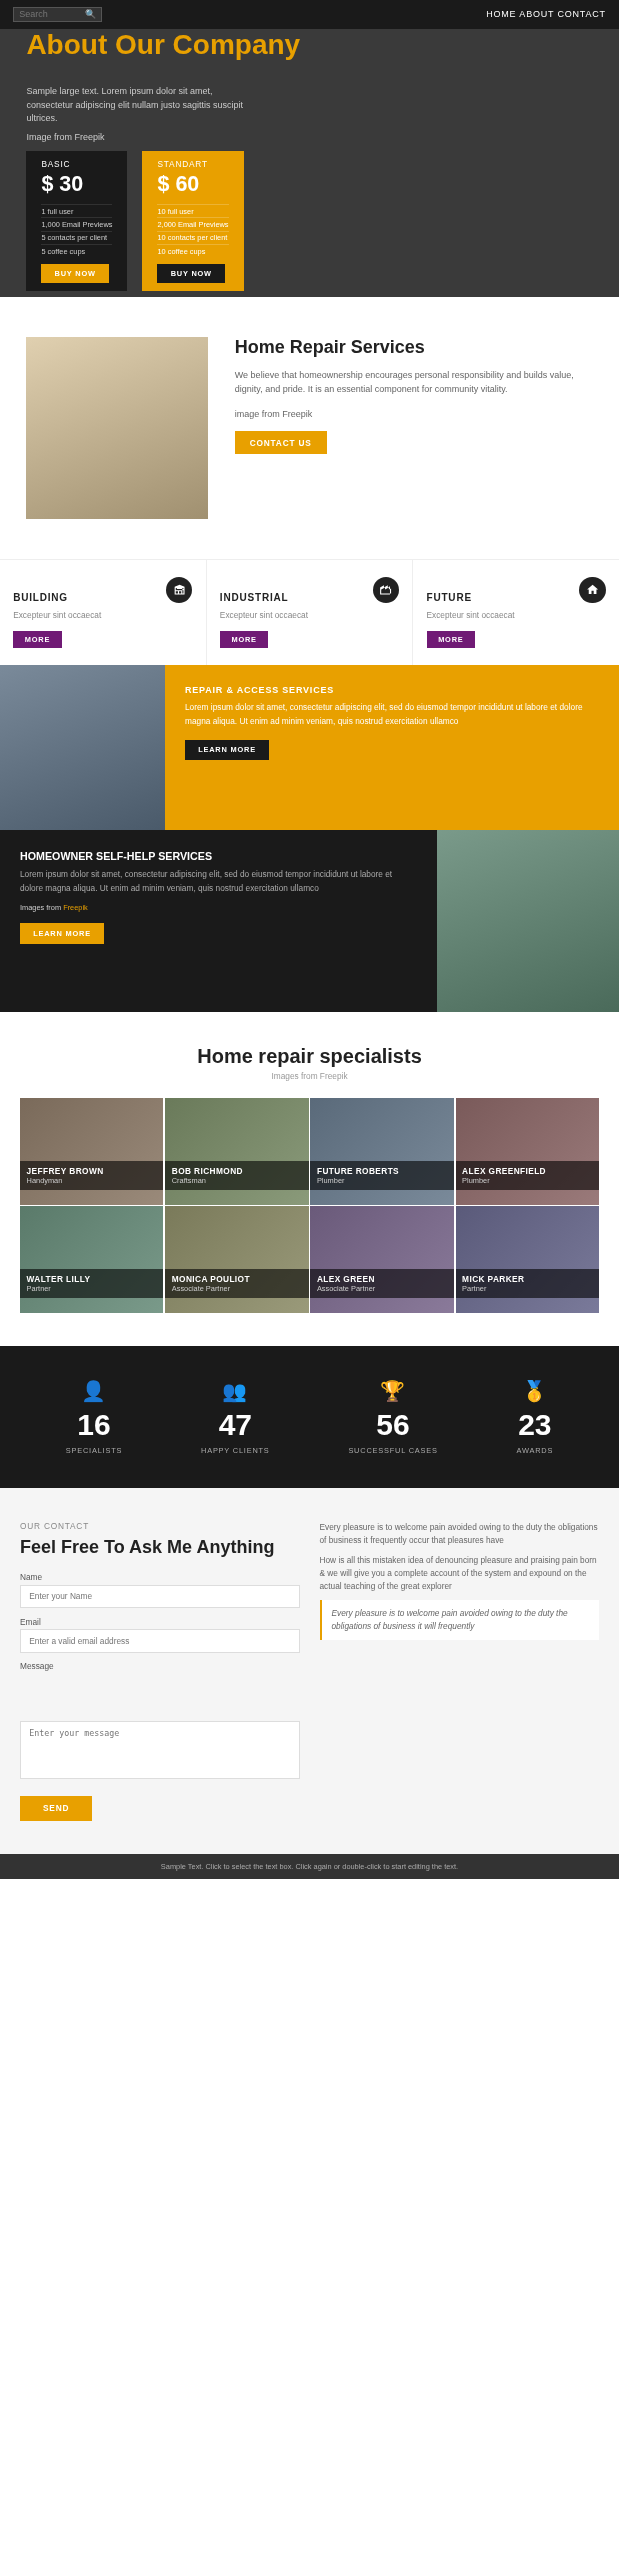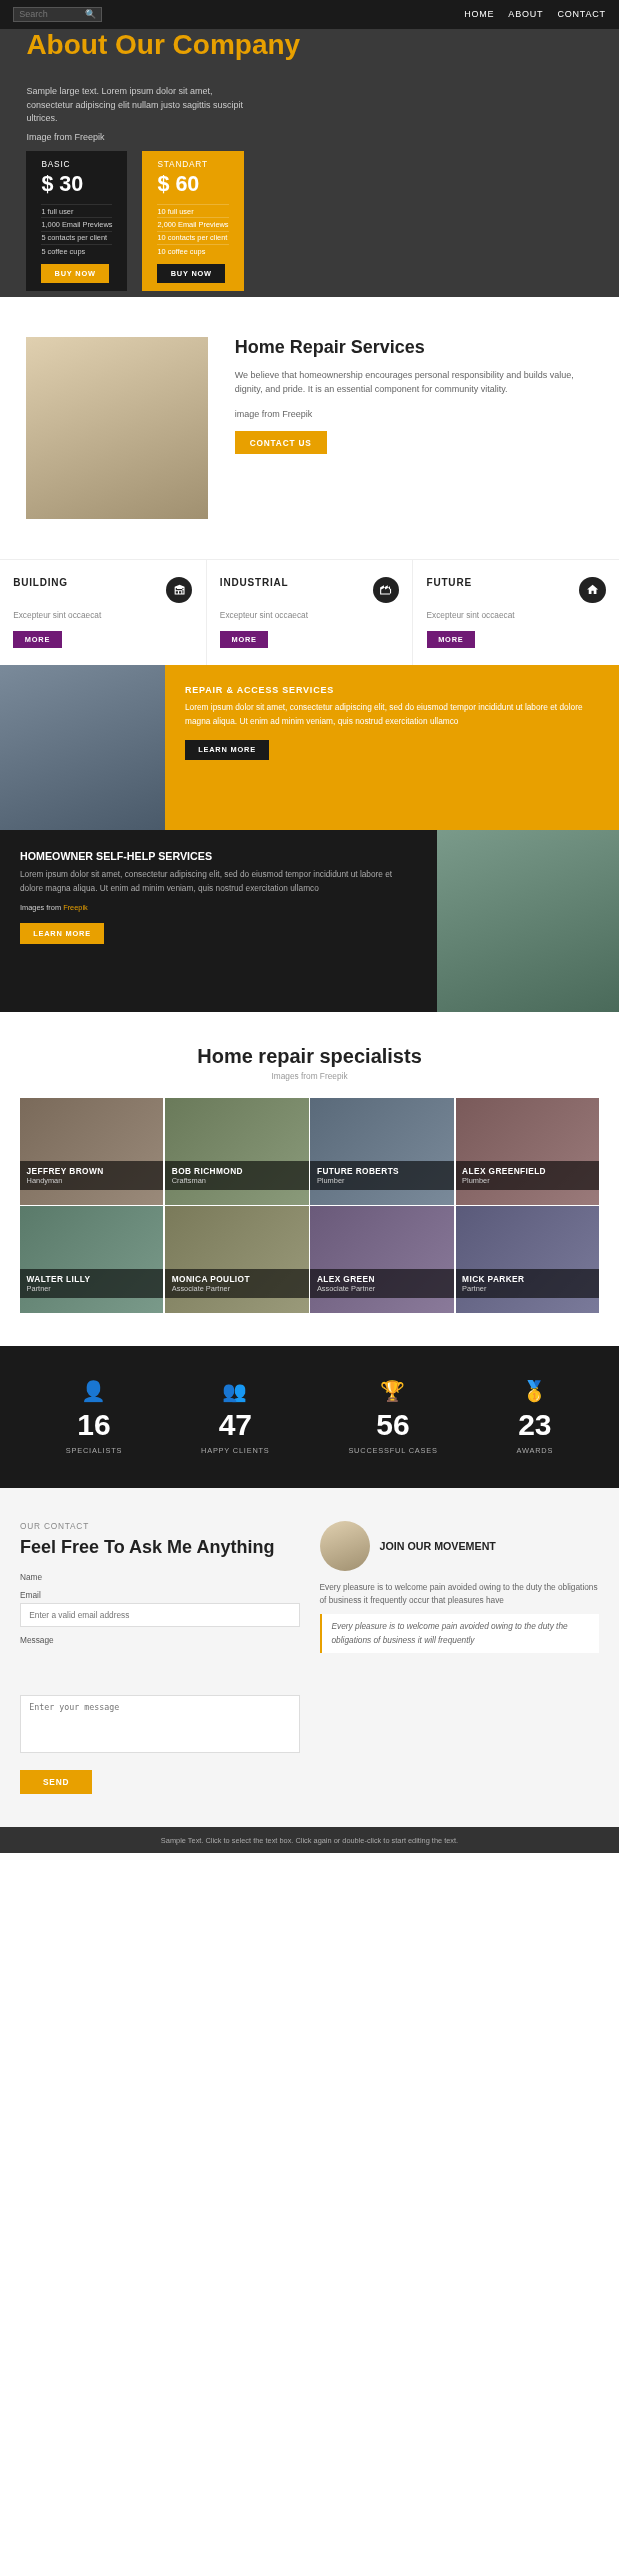--- a/index.html
+++ b/index.html
@@ -3,21 +3,21 @@
   <meta charset="utf-8">
   <style>
     * { box-sizing: border-box; margin: 0; padding: 0; }
     body { font-family: Arial, sans-serif; width: 619px; overflow-x: hidden; }
 
     
     nav { display: flex; align-items: center; justify-content: space-between; padding: 6.6px 13.2px; background: #1a1a1a; position: absolute; top: 0; left: 0; width: 619px; z-index: 10; }
     .nav-search { display: flex; align-items: center; background: #333; border: 0.8px solid #555; padding: 1.7px 5px; }
     .nav-search input { background: transparent; border: none; outline: none; color: #fff; font-size: 9px; width: 66px; }
     .nav-search span { color: #aaa; font-size: 9px; }
-    .nav-links { display: flex; gap: 14px; }
+    .nav-links { display: flex; gap: 3px; }
     .nav-links a { color: #fff; text-decoration: none; font-size: 9px; letter-spacing: 0.8px; }
 
     
     .hero { position: relative; width: 619px; height: 297px; background: linear-gradient(rgba(30,30,30,0.7), rgba(30,30,30,0.7)), #555; overflow: hidden; display: flex; flex-direction: column; justify-content: center; padding: 50px 26.4px 26.4px 26.4px; }
     .hero-bg { position: absolute; top: 0; left: 0; width: 100%; height: 100%; background: #3a3a3a; }
     .hero-content { position: relative; z-index: 2; }
     .hero h1 { color: #e8a000; font-size: 28px; font-weight: 700; margin-bottom: 24px; }
     .hero p { color: #ccc; font-size: 9px; max-width: 231px; line-height: 1.5; margin-bottom: 5px; }
     .hero-freepik { color: #999; font-size: 7.4px; margin-bottom: 13.2px; }
 
@@ -42,21 +42,21 @@
     .services-text { flex: 1; }
     .services-text h2 { font-size: 18px; font-weight: 700; margin-bottom: 10px; color: #222; }
     .services-text p { font-size: 9px; color: #666; line-height: 1.6; margin-bottom: 10px; }
     .services-freepik { font-size: 7.4px; color: #999; margin-bottom: 13.2px; }
     .btn-contact { background: #e8a000; color: #fff; border: none; padding: 6.6px 15px; font-size: 8.3px; font-weight: 700; letter-spacing: 0.8px; cursor: pointer; }
 
     
     .category-section { display: flex; gap: 0; background: #fff; border-top: 0.8px solid #eee; }
     .cat-card { flex: 1; padding: 16.5px 13.2px; border-right: 0.8px solid #eee; }
     .cat-card:last-child { border-right: none; }
-    .cat-header { display: flex; justify-content: space-between; align-items: flex-start; margin-bottom: 6.6px; }
+    .cat-header { display: flex; justify-content: space-between; align-items: flex-end; margin-bottom: 6.6px; }
     .cat-title { font-size: 10px; font-weight: 700; letter-spacing: 0.8px; color: #222; }
     .cat-icon { width: 26.4px; height: 26.4px; background: #222; border-radius: 50%; display: flex; align-items: center; justify-content: center; }
     .cat-icon svg { width: 13.2px; height: 13.2px; fill: #fff; }
     .cat-desc { font-size: 8.3px; color: #888; line-height: 1.5; margin-bottom: 8.3px; }
     .btn-more { background: #701a75; color: #fff; border: none; padding: 4.1px 11.6px; font-size: 7.4px; font-weight: 700; letter-spacing: 0.8px; cursor: pointer; }
 
     
     .dark-section { background: #1a1a1a; padding: 0; overflow: hidden; }
     .dark-top { display: flex; min-height: 165px; }
     .dark-left-img { width: 165px; background: linear-gradient(135deg, #666, #888); }
@@ -335,39 +335,35 @@
     <div class="stat-label">AWARDS</div>
   </div>
 </section>
 
 <section class="contact-section">
   <div class="contact-form-col">
     <p class="contact-label">OUR CONTACT</p>
     <h2>Feel Free To Ask Me Anything</h2>
     <div class="form-group">
       <label>Name</label>
+      <input type="text" placeholder="Enter your Name" style="">
     </div>
     <div class="form-group">
       <label>Email</label>
       <input type="email" placeholder="Enter a valid email address" style="">
     </div>
     <div class="form-group">
       <label>Message</label>
       <textarea placeholder="Enter your message" style=""></textarea>
     </div>
     <button class="btn-submit">SEND</button>
   </div>
   <div class="contact-right-col">
-    <div class="movement-header">
-      <div class="movement-avatar">
-        <div class="movement-avatar-img"></div>
-      </div>
-      <div class="movement-title">JOIN OUR MOVEMENT</div>
-    </div>
     <p>Every pleasure is to welcome pain avoided owing to the duty the obligations of business it frequently occur that pleasures have</p>
+    <p>How is all this mistaken idea of denouncing pleasure and praising pain born &amp; we will give you a complete account of the system and expound on the actual teaching of the great explorer</p>
     <div class="highlight-box">Every pleasure is to welcome pain avoided owing to the duty the obligations of business it will frequently</div>
   </div>
 </section>
 
 <footer class="footer">
   <p>Sample Text. Click to select the text box. Click again or double-click to start editing the text.</p>
 </footer>
 
 
 </body></html>

